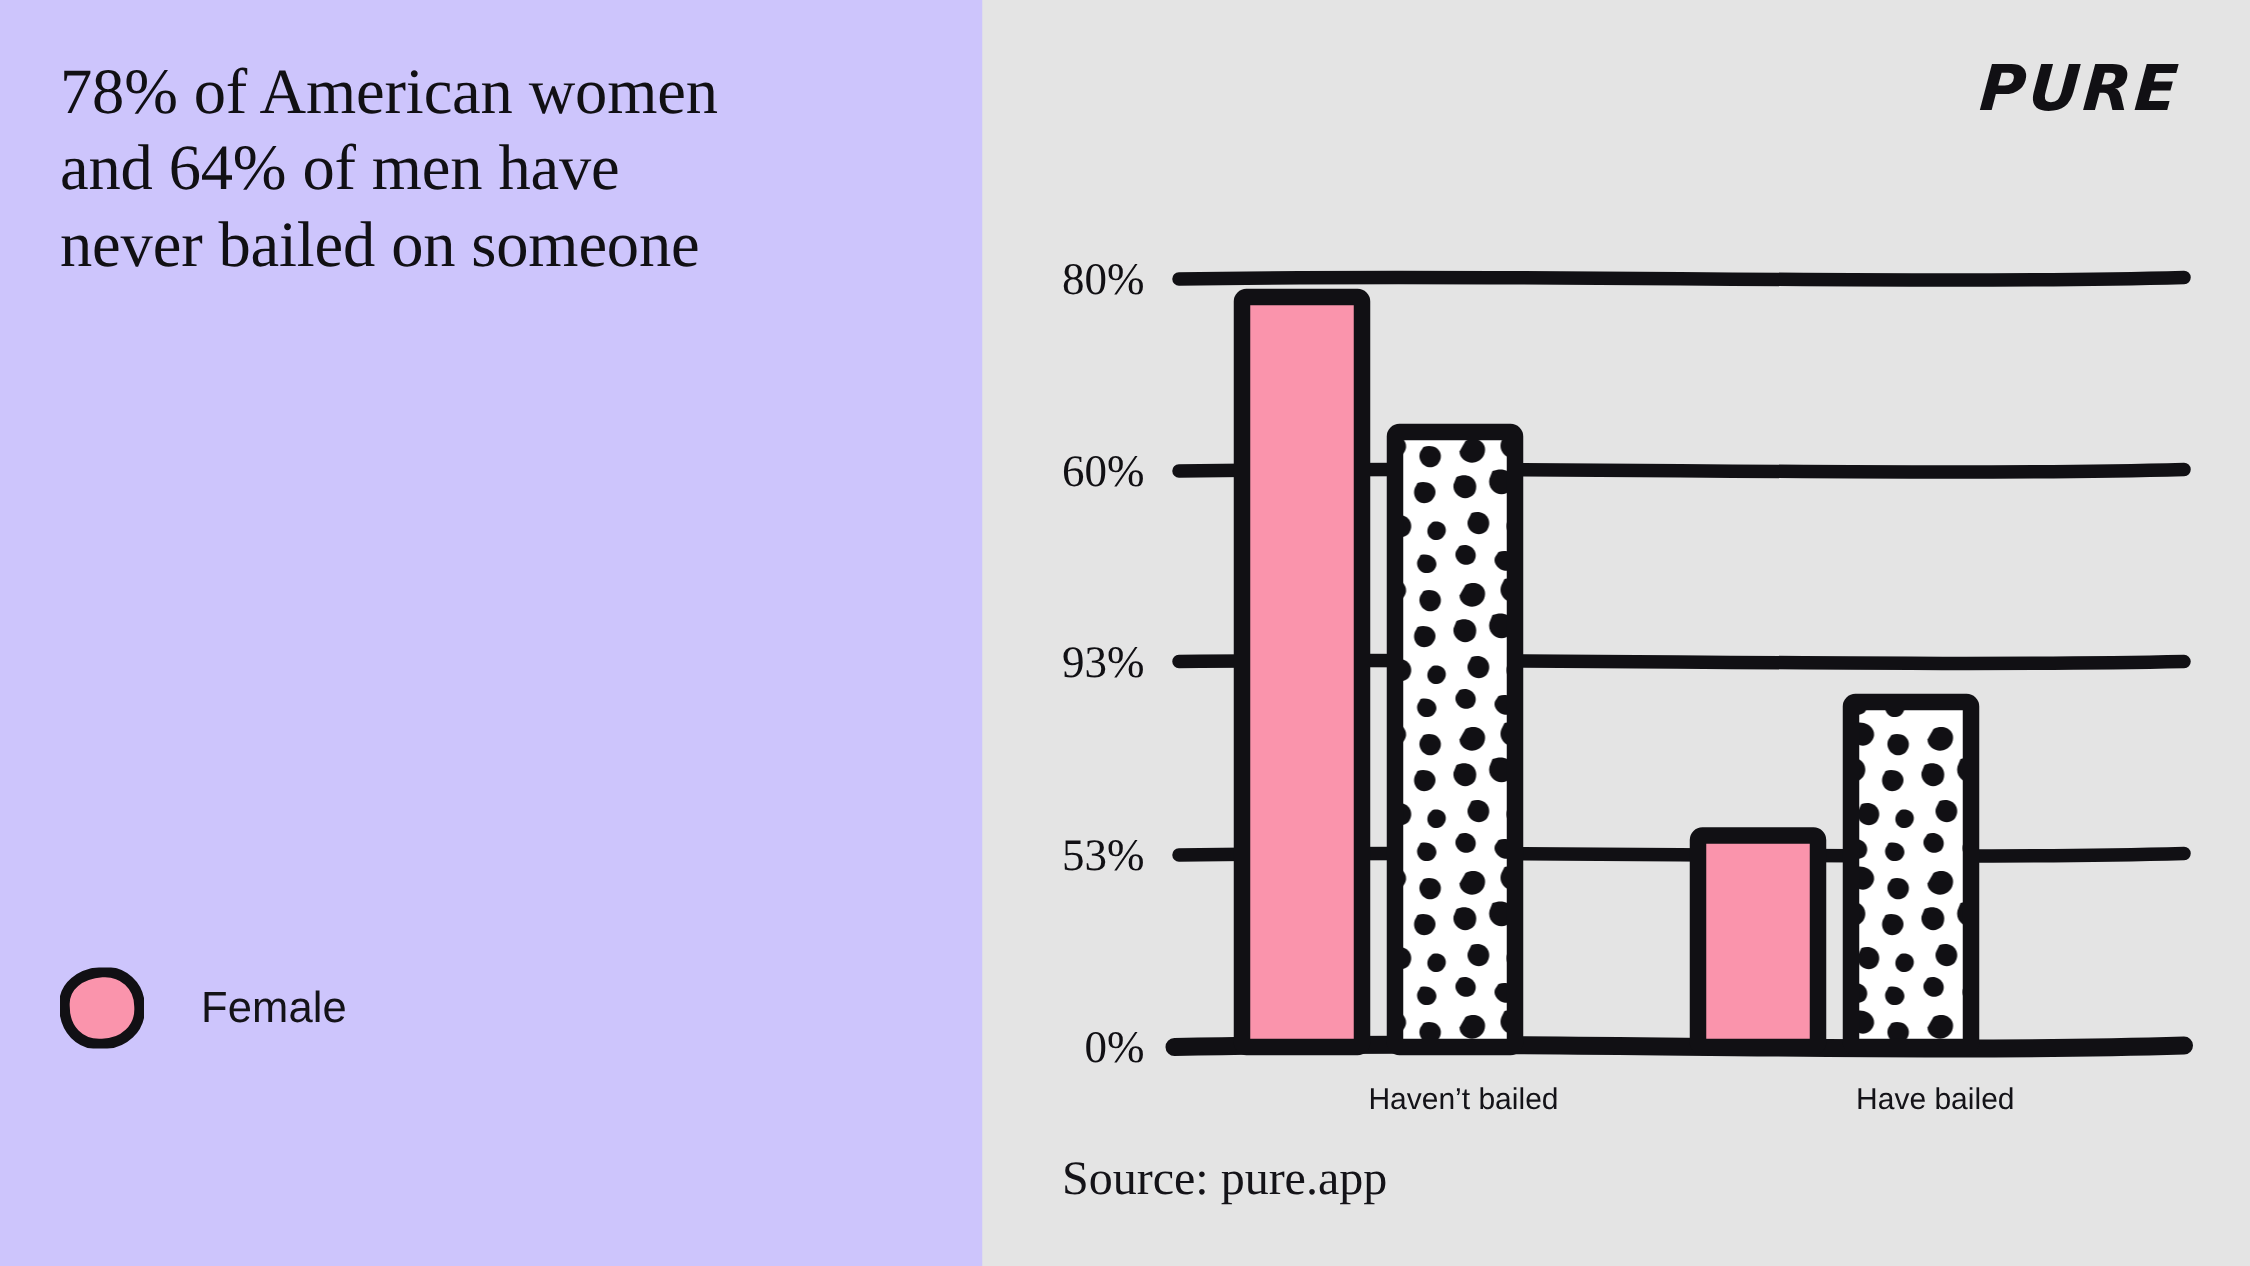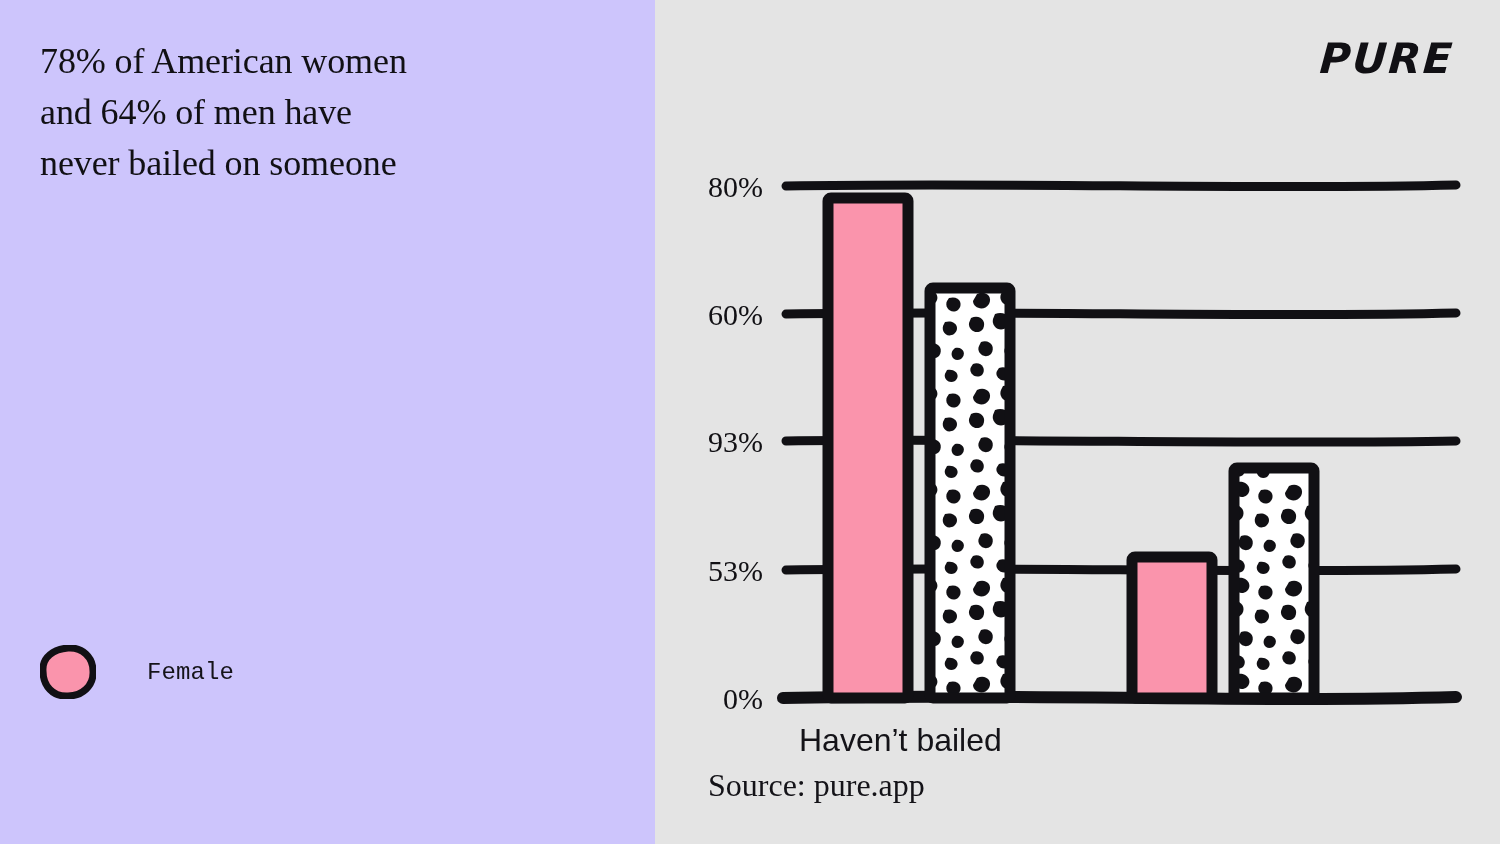--- a/index.html
+++ b/index.html
@@ -11,36 +11,36 @@
   .page{position:relative;width:1500px;height:844px;}
 
   
   .left-panel{
     position:absolute;left:0;top:0;width:655px;height:844px;
     background:#cdc5fc;
   }
   .headline{
     position:absolute;left:40px;top:36px;width:580px;
     font-family:"Liberation Serif","DejaVu Serif",serif;
-    font-size:36px;line-height:51px;color:#111014;
+    font-size:43px;line-height:51px;color:#111014;
     letter-spacing:-0.1px;
   }
   .headline div{white-space:nowrap;}
 
   
   .legend{position:absolute;left:40px;top:636px;}
   .legend-row{display:flex;align-items:center;height:72px;}
   .legend-swatch{
     width:56px;height:54px;flex:0 0 auto;position:relative;
     margin-right:38px;
   }
   .legend-swatch svg{display:block;width:56px;height:54px;}
   .legend-label{
-    font-family:Liberation Mono, monospace;
-    font-size:24px;color:#141318;letter-spacing:0.1px;margin-left:13px;
+    font-family:Liberation Sans, sans-serif;
+    font-size:29px;color:#141318;letter-spacing:0.1px;
   }
 
   
   .right-panel{
     position:absolute;left:655px;top:0;width:845px;height:844px;
     background:#e4e4e4;
   }
   .brand{
     position:absolute;right:46px;top:34px;
     font-family:"DejaVu Sans",sans-serif;
@@ -55,22 +55,22 @@
 
   .ytick{
     position:absolute;
     font-family:"Liberation Serif","DejaVu Serif",serif;
     font-size:30px;color:#111014;
     text-align:right;width:92px;
   }
   .xlabel{
     position:absolute;
     font-family:"Liberation Sans",sans-serif;
-    font-size:32px;color:#141318;
-    text-align:left;
+    font-size:20px;color:#141318;
+    text-align:right;
   }
   .source{
     position:absolute;left:53px;top:767px;
     font-family:"Liberation Serif","DejaVu Serif",serif;
     font-size:32px;color:#141318;
   }
 </style>
 </head>
 <body>
 
@@ -145,17 +145,18 @@
         <rect x="579" y="468" width="80" height="230" fill="url(#spots)" stroke="#111014" stroke-width="11" stroke-linejoin="round" rx="3"></rect>
       </svg>
 
       <div class="ytick" style="left:16px;top:170px;">80%</div>
       <div class="ytick" style="left:16px;top:298px;">60%</div>
       <div class="ytick" style="left:16px;top:425px;">93%</div>
       <div class="ytick" style="left:16px;top:554px;">53%</div>
       <div class="ytick" style="left:16px;top:682px;">0%</div>
 
       <div class="xlabel" style="left:144px;top:722px;width:240px;">Haven’t bailed</div>
+      <div class="xlabel" style="left:448px;top:722px;width:240px;">Have bailed</div>
 
       <div class="source">Source: pure.app</div>
     </div>
   </div>
 </div>
 
 </body></html>

